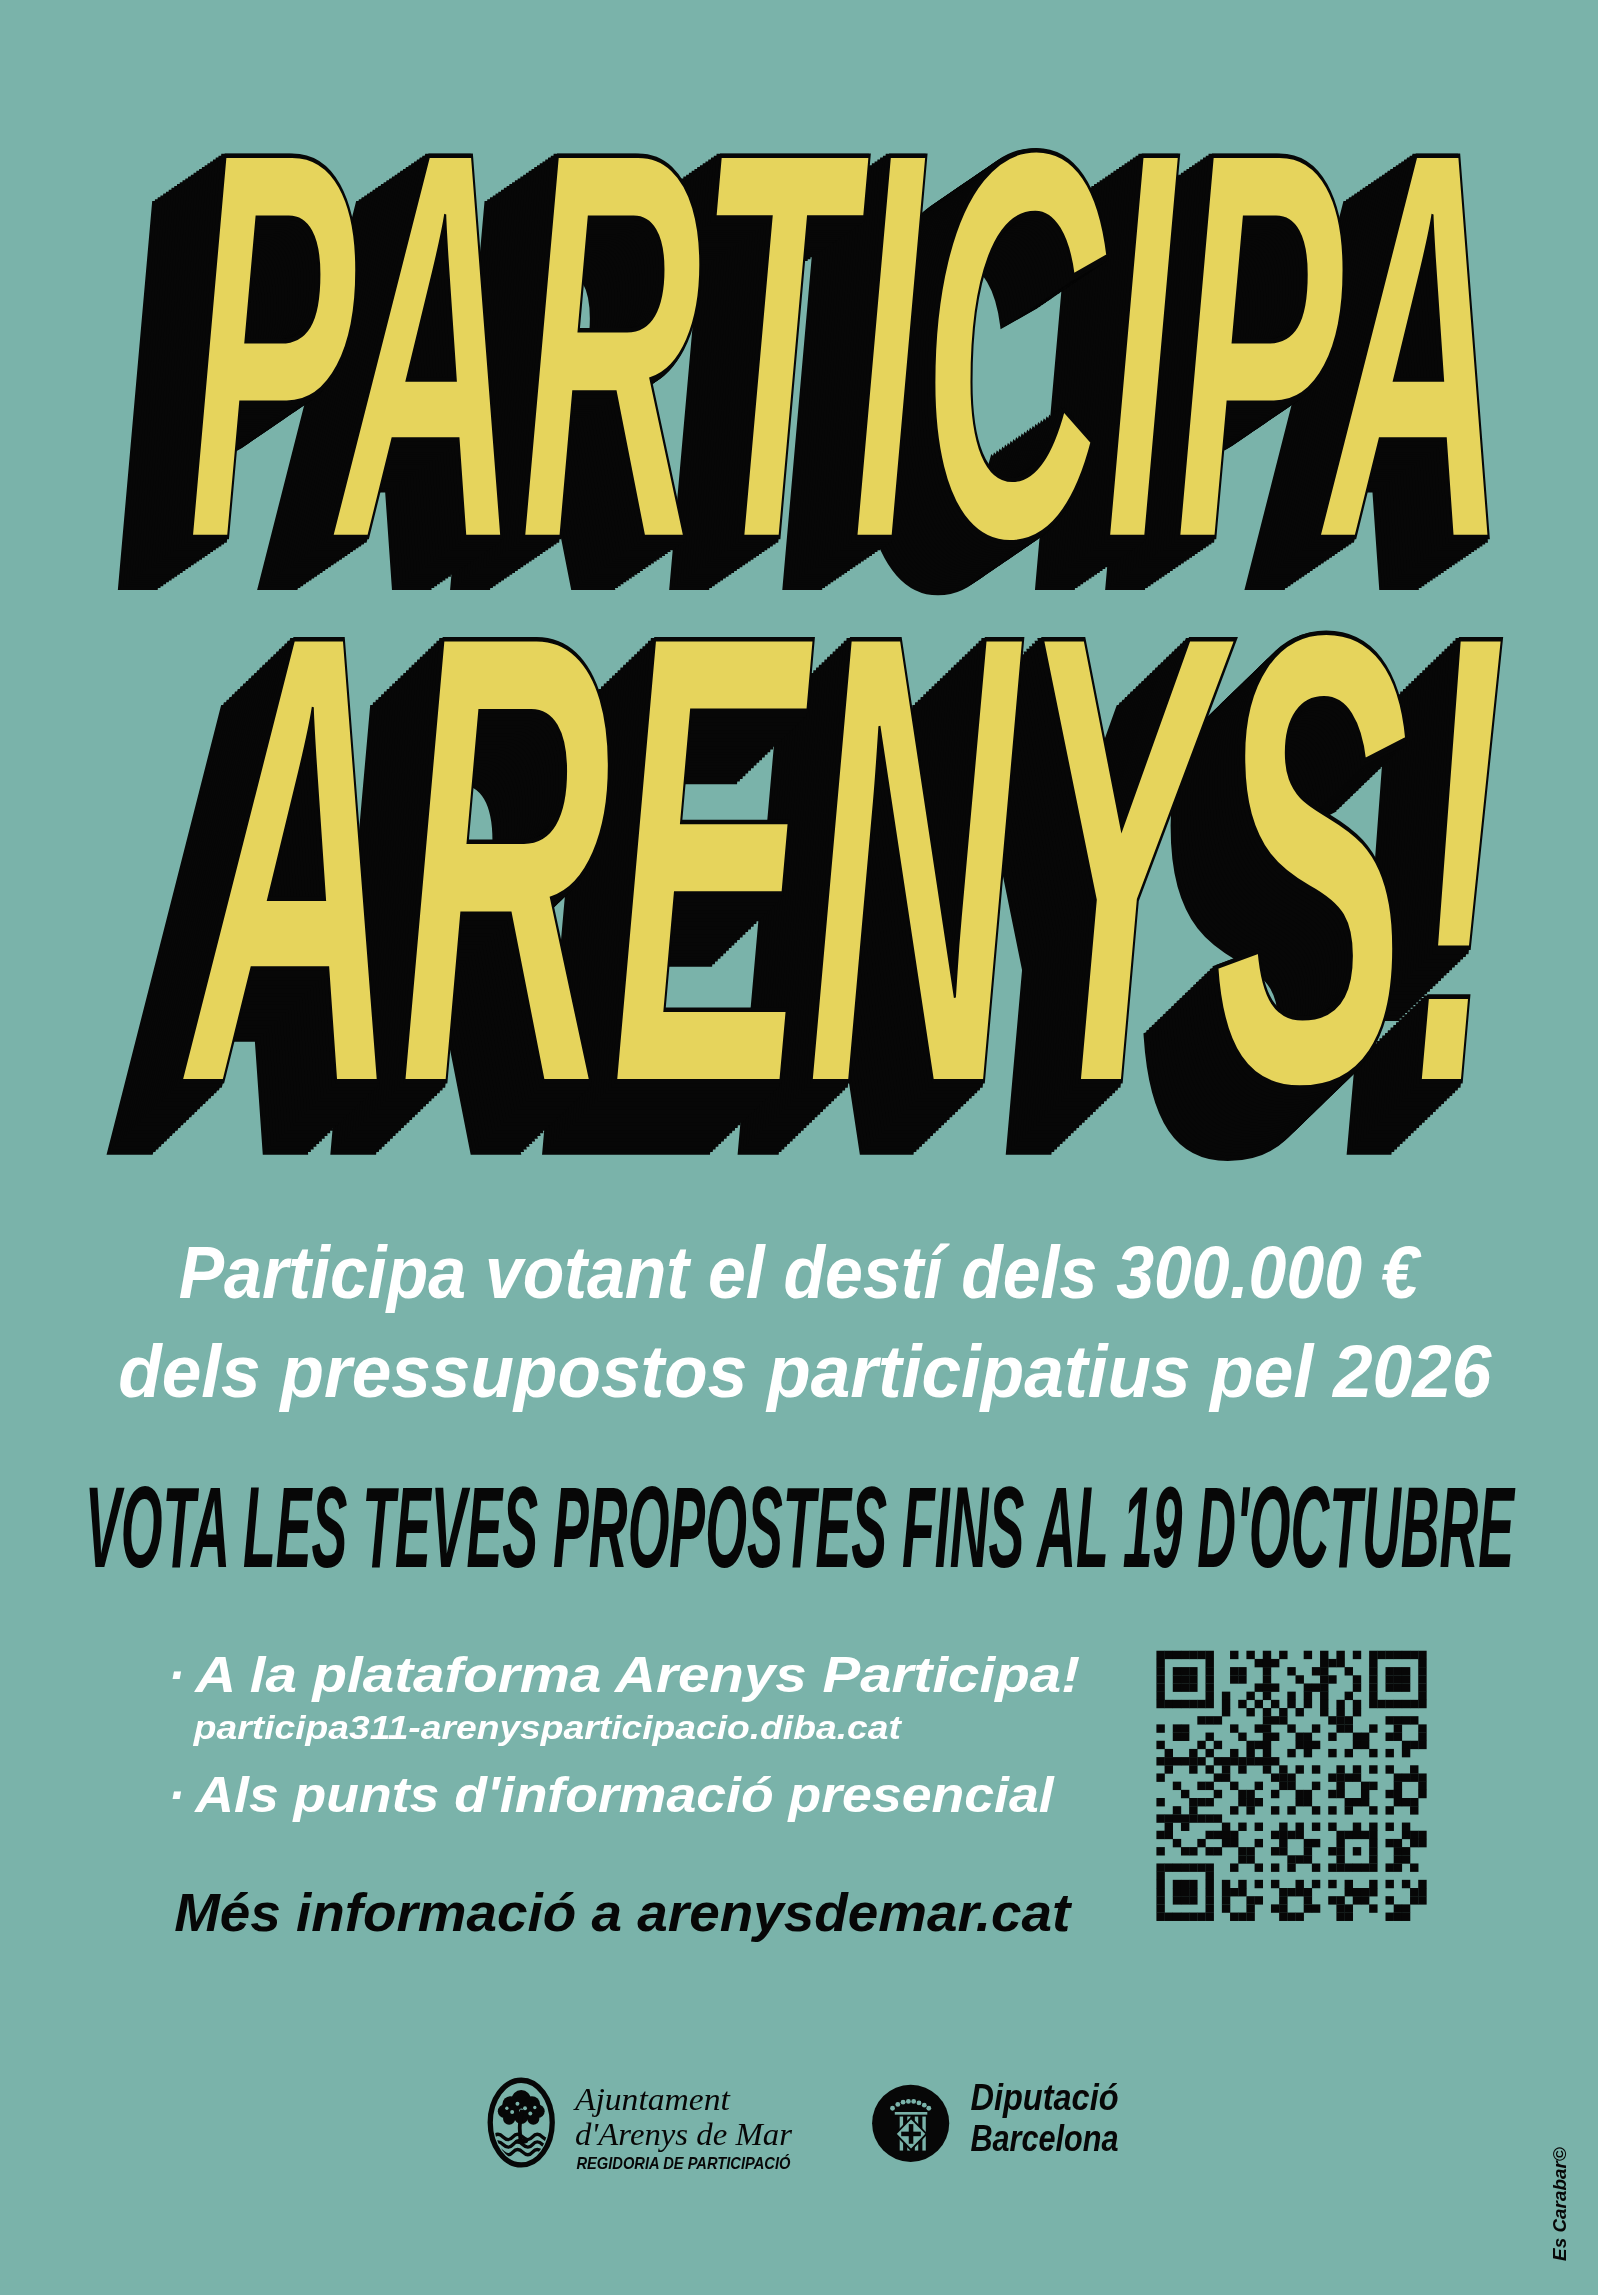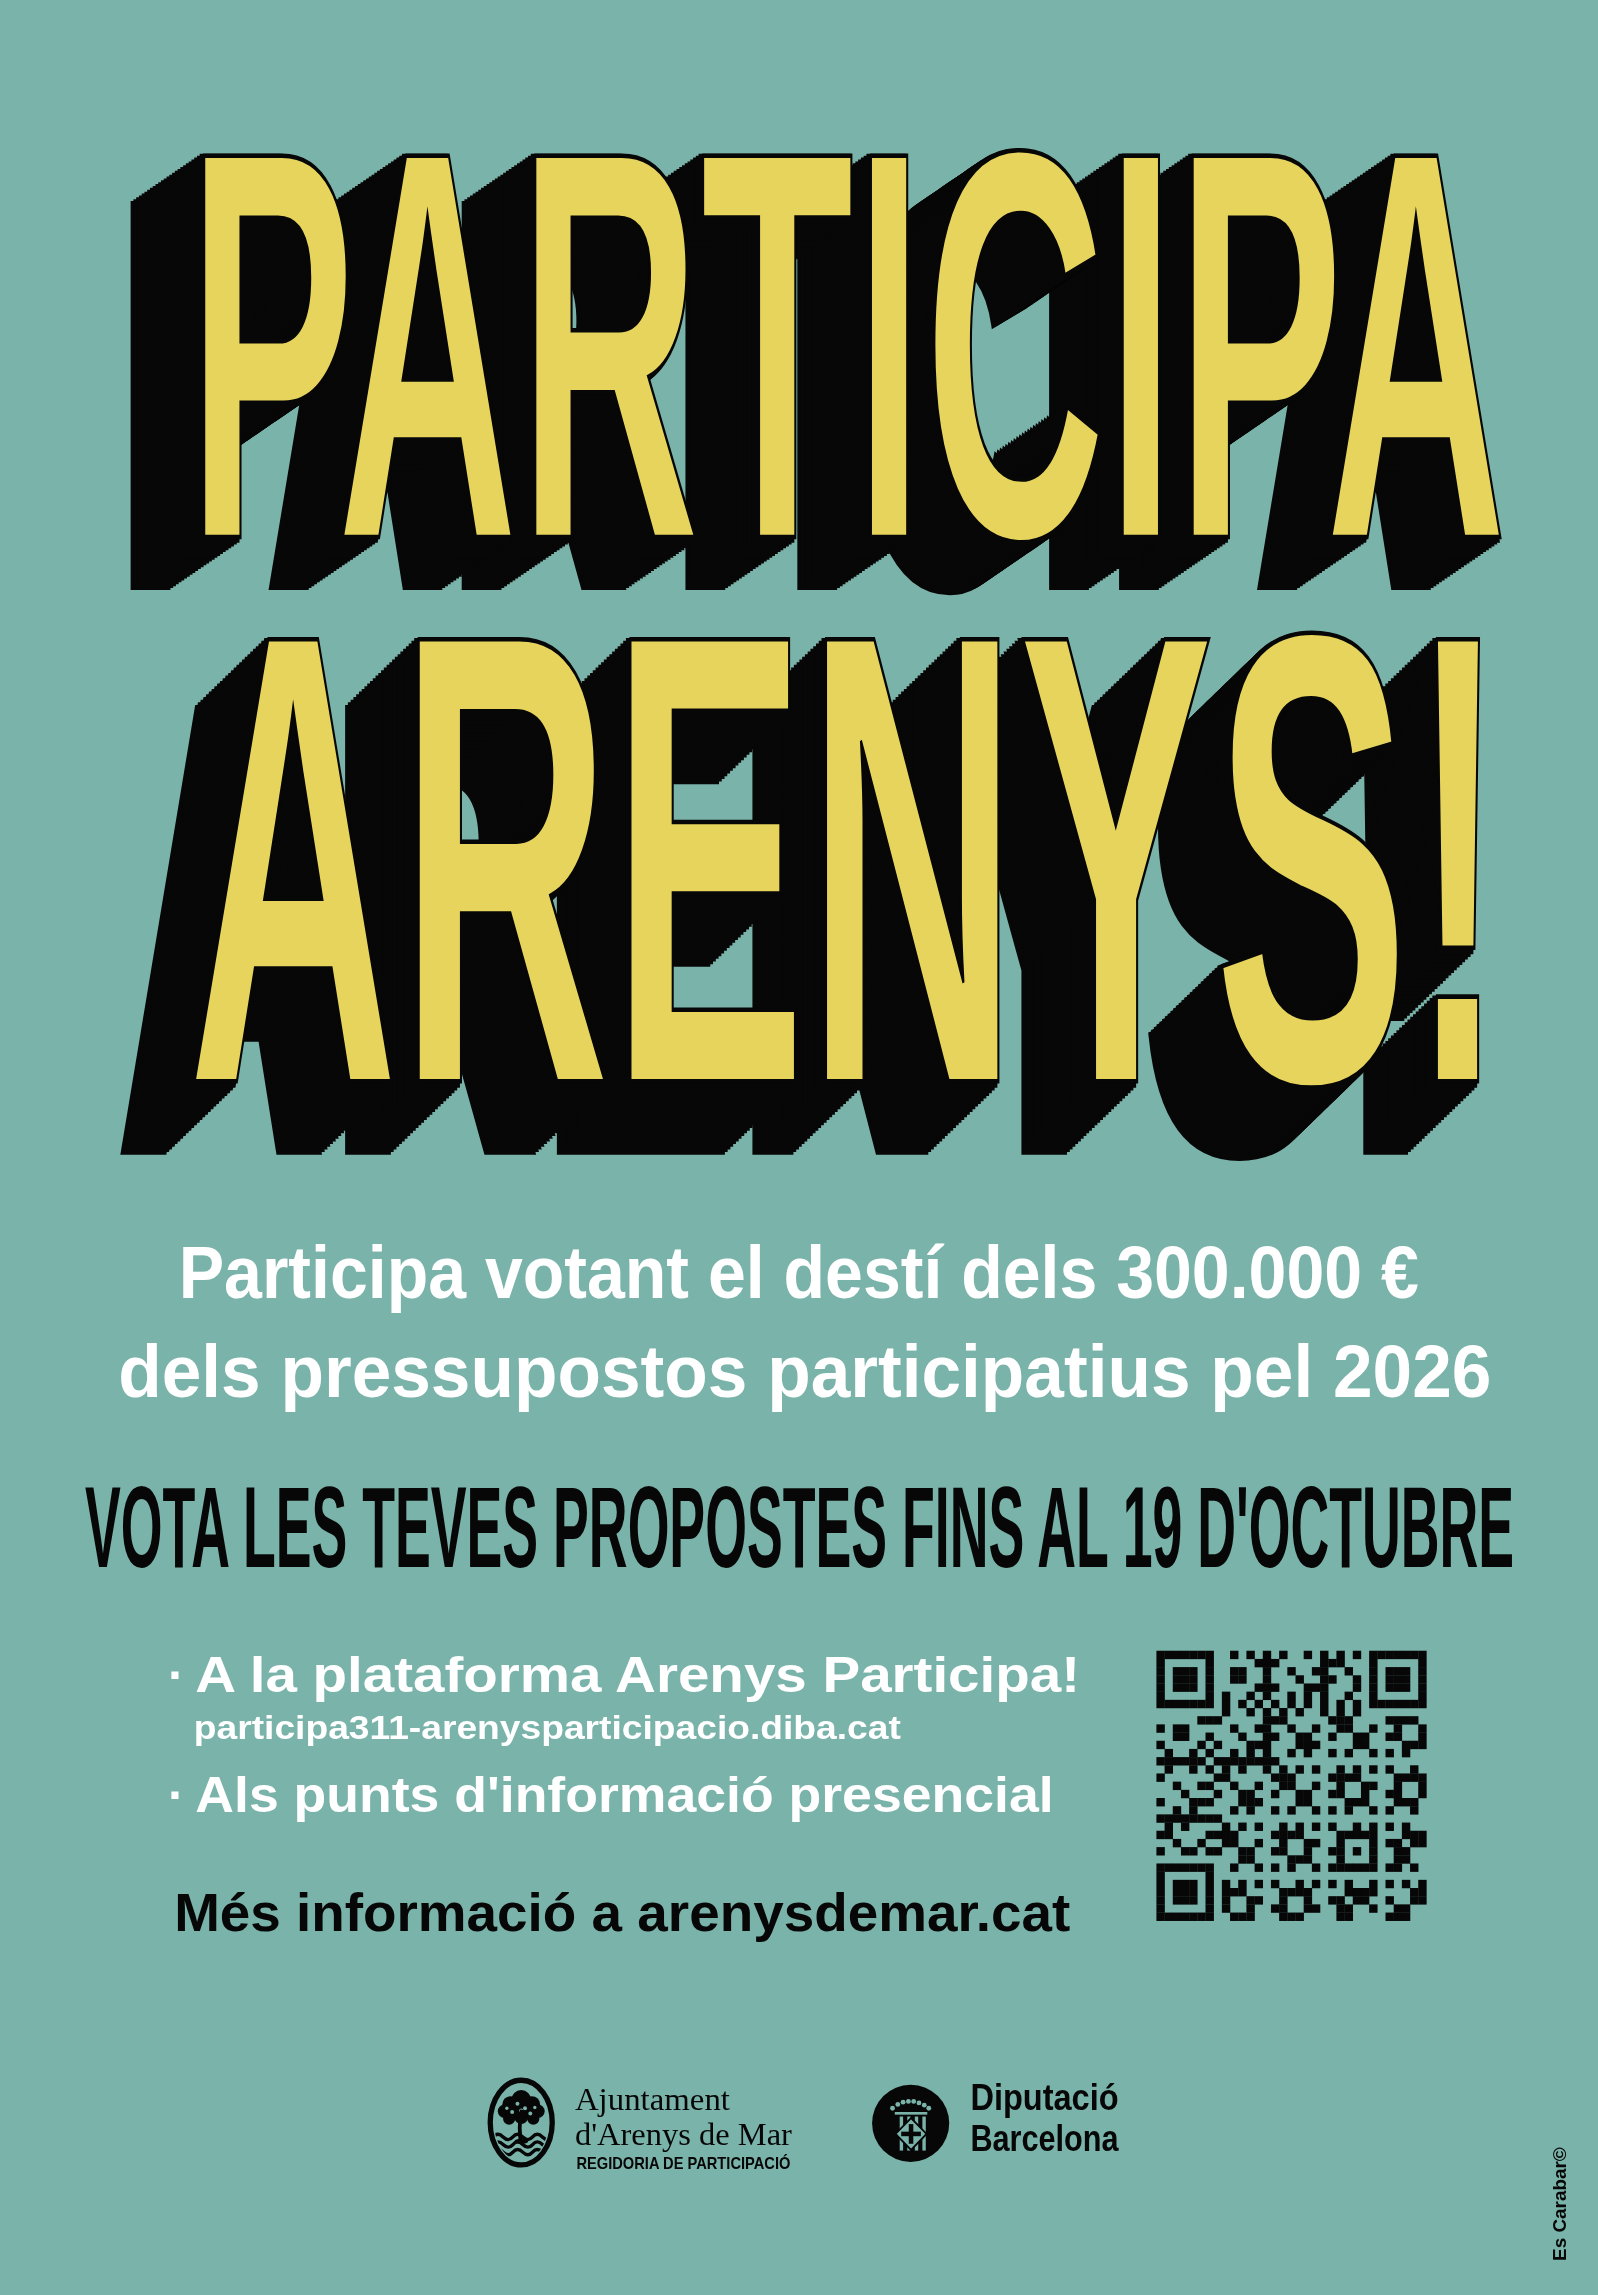--- a/index.html
+++ b/index.html
@@ -2,21 +2,21 @@
 <html style="--bg: #7ab3aa; --yellow: #e6d45c; --ink: #070707; --light: #ffffff;font-size:12px"><head>
 <meta charset="utf-8">
 <style>
   html,body{margin:0;padding:0;}
   body{
     width:1599px;height:2295px;
     background:var(--bg,#7ab3aa);
     font-family:"Liberation Sans","DejaVu Sans",sans-serif;
     overflow:hidden;position:relative;
   }
-  .poster{position:absolute;inset:0;width:1599px;height:1616px;}
+  .poster{position:absolute;inset:0;width:1599px;height:1616px;font-style:italic;}
   svg.art{position:absolute;left:0;top:0;}
   .f-sans{font-family:"Liberation Sans","DejaVu Sans",sans-serif;}
   .f-serif{font-family:"Liberation Serif","DejaVu Serif",serif;}
   .b{font-weight:bold;}
   .hl-shadow{fill:var(--ink);stroke:var(--ink);stroke-width:6px;}
   .hl-face{fill:var(--yellow);stroke:var(--ink);stroke-width:3.5px;}
   .t-ink{fill:var(--ink);}
   .t-light{fill:var(--light);}
   .seal-line{stroke:var(--ink);fill:none;}
 </style>

